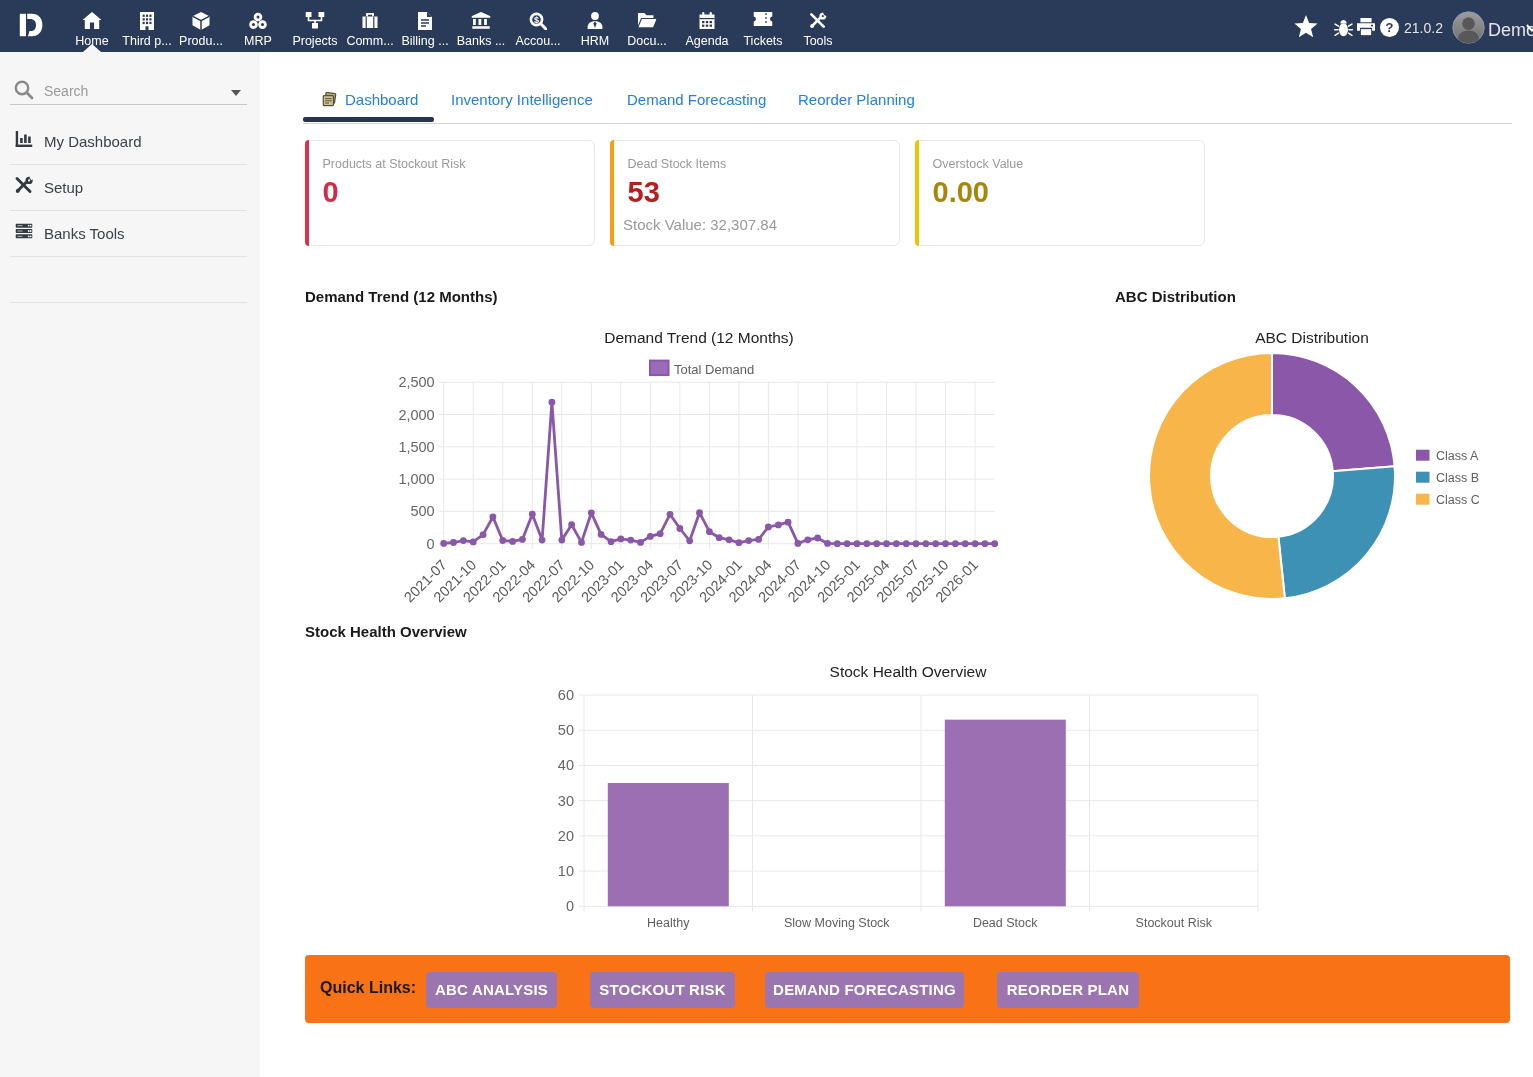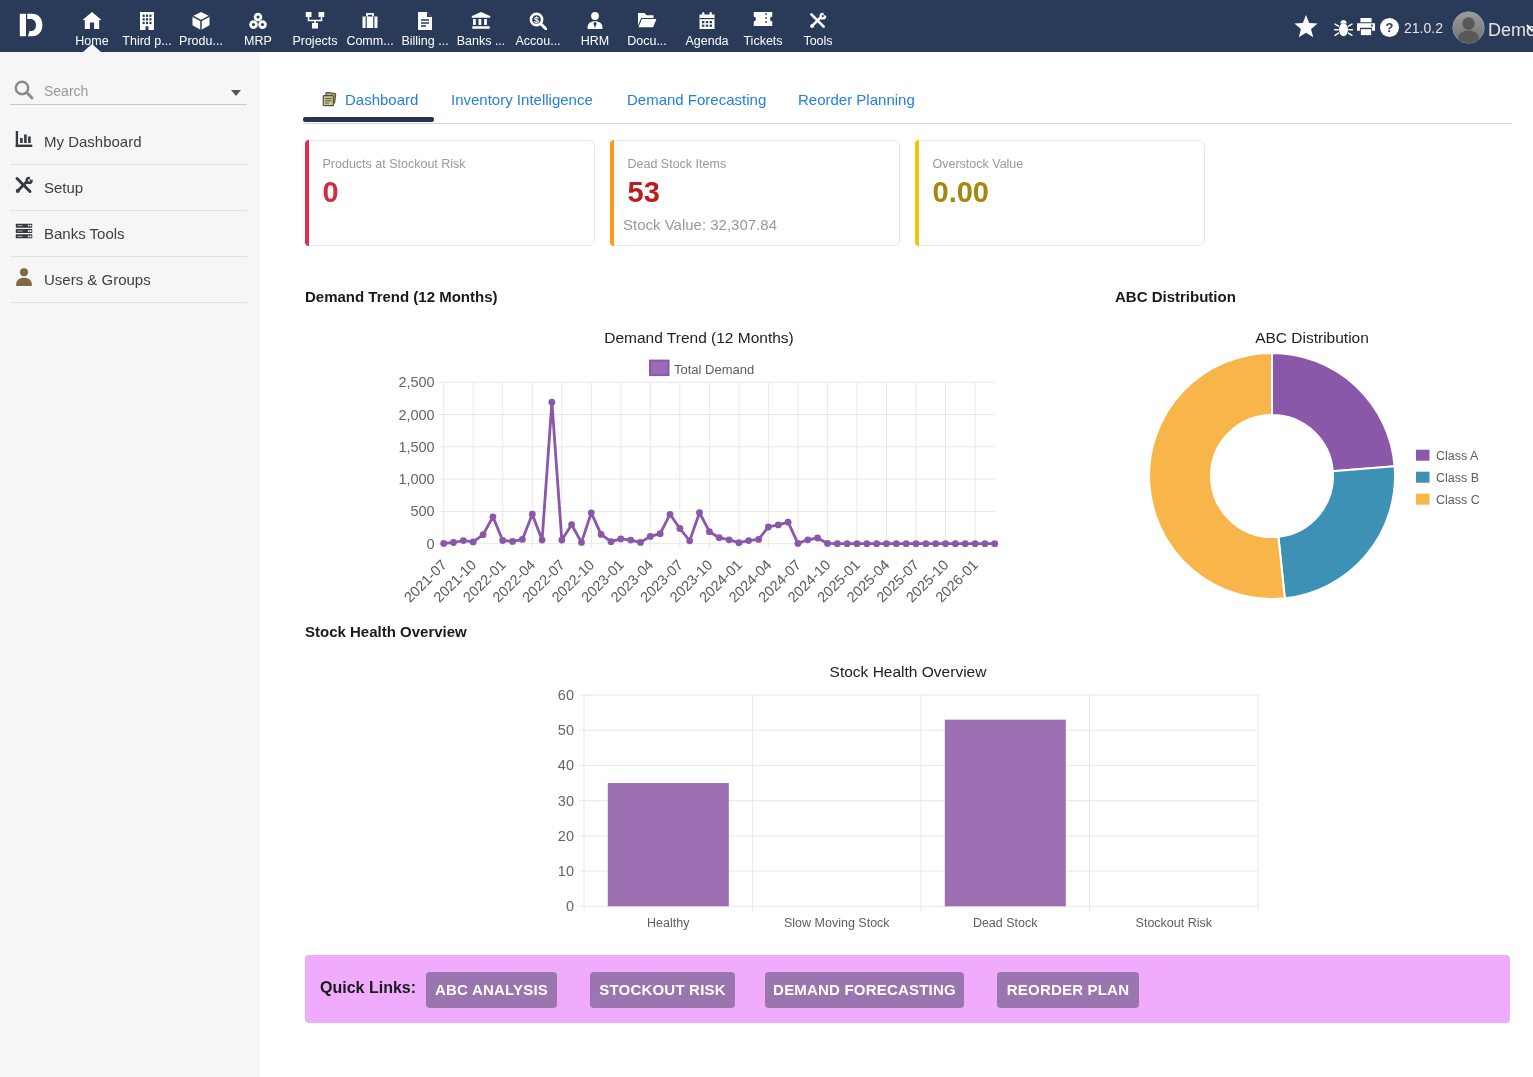--- a/index.html
+++ b/index.html
@@ -24,21 +24,21 @@
   #tabline { position:absolute; left:43px; top:70.5px; width:1209px; height:1px; background:#d4d4d4; }
   #tabactive { position:absolute; left:43px; top:65px; width:131px; height:4.5px; background:#26344c; border-radius:2px; }
   
   .card { position:absolute; top:88px; width:290px; height:106px; background:#fff; border:1px solid #e6e6e6; border-radius:6px; }
   .card .bar { position:absolute; left:-1px; top:-1px; width:4px; height:106px; border-radius:6px 0 0 6px; }
   .card .t { position:absolute; left:16.5px; top:16px; font-size:12.5px; color:#999; }
   .card .v { position:absolute; left:16.5px; top:35px; font-size:29px; font-weight:bold; }
   .card .s { position:absolute; left:12px; top:74.5px; font-size:15px; color:#999; }
   .sectitle { position:absolute; font-size:15px; font-weight:bold; color:#1a1a1a; white-space:nowrap; }
   
-  #qlinks { position:absolute; left:45px; top:903px; width:1205px; height:68px; background:#f0abfc; border-radius:4px; }
+  #qlinks { position:absolute; left:45px; top:903px; width:1205px; height:68px; background:#f97316; border-radius:4px; }
   #qlinks .ql { position:absolute; left:15px; top:24px; font-size:16px; font-weight:bold; color:#1a1a1a; }
   .qbtn { position:absolute; top:17px; height:36px; background:#9a75b0; color:#fff; font-size:15px; font-weight:bold; border-radius:4px; text-align:center; line-height:36px; letter-spacing:0.2px; }
 </style>
 </head>
 <body>
 <div id="top">
   <svg id="logosvg" width="24" height="24" viewBox="0 0 24 24" style="position:absolute;left:19px;top:13px">
       <path fill="#fff" d="M0.8 0.8 H7 V23.2 H0.8 Z"></path>
       <path fill="#fff" fill-rule="evenodd" d="M8.2 0.8 H12.6 C19.6 0.8 23.4 5.5 23.4 11.9 C23.4 18.4 19.5 23.2 12.8 23.2 L9 23.2 L10.5 18.1 L11.6 18.1 C15.2 18.1 17 15.4 17 11.9 C17 8.4 15 5.9 11.3 5.9 L8.2 5.9 Z"></path>
     </svg>
@@ -272,27 +272,20 @@
             <circle cx="13.2" cy="7.5" r="0.9"></circle>
             <circle cx="15.2" cy="7.5" r="0.9"></circle>
             <circle cx="13.2" cy="12.9" r="0.9"></circle>
             <circle cx="15.2" cy="12.9" r="0.9"></circle>
             <rect x="2" y="1.5" width="5" height="1.2" opacity="0.55"></rect>
             <rect x="2" y="6.9" width="5" height="1.2" opacity="0.55"></rect>
             <rect x="2" y="12.3" width="5" height="1.2" opacity="0.55"></rect>
           </g>
         </svg></span>
       <span class="txt">Banks Tools</span>
-    </div>
-<div class="sitem" style="top:204px">
-      <span class="sic"><svg width="17" height="18" viewBox="0 0 17 18">
-          <circle cx="8.5" cy="4.2" r="4" fill="#7d6a45"></circle>
-          <path fill="#7d6a45" d="M8.5 9.8 C13.3 9.8 16.3 12.4 16.3 16.2 L16.3 18 L0.7 18 L0.7 16.2 C0.7 12.4 3.7 9.8 8.5 9.8 Z"></path>
-        </svg></span>
-      <span class="txt">Users &amp; Groups</span>
     </div>
 <div class="sdiv" style="top:112px"></div>
 <div class="sdiv" style="top:158px"></div>
 <div class="sdiv" style="top:204px"></div>
 <div class="sdiv" style="top:250px"></div>
 </div>
 <div id="main">
   <svg width="15" height="15" viewBox="0 0 17 17" style="position:absolute;left:62px;top:40px">
       <rect x="4" y="1" width="11" height="11" rx="1" fill="#b9ab72" stroke="#55503a" stroke-width="1.4" transform="rotate(8 9 6)"></rect>
       <rect x="1.5" y="4" width="11.5" height="11.5" rx="1" fill="#cdc392" stroke="#55503a" stroke-width="1.4"></rect>

